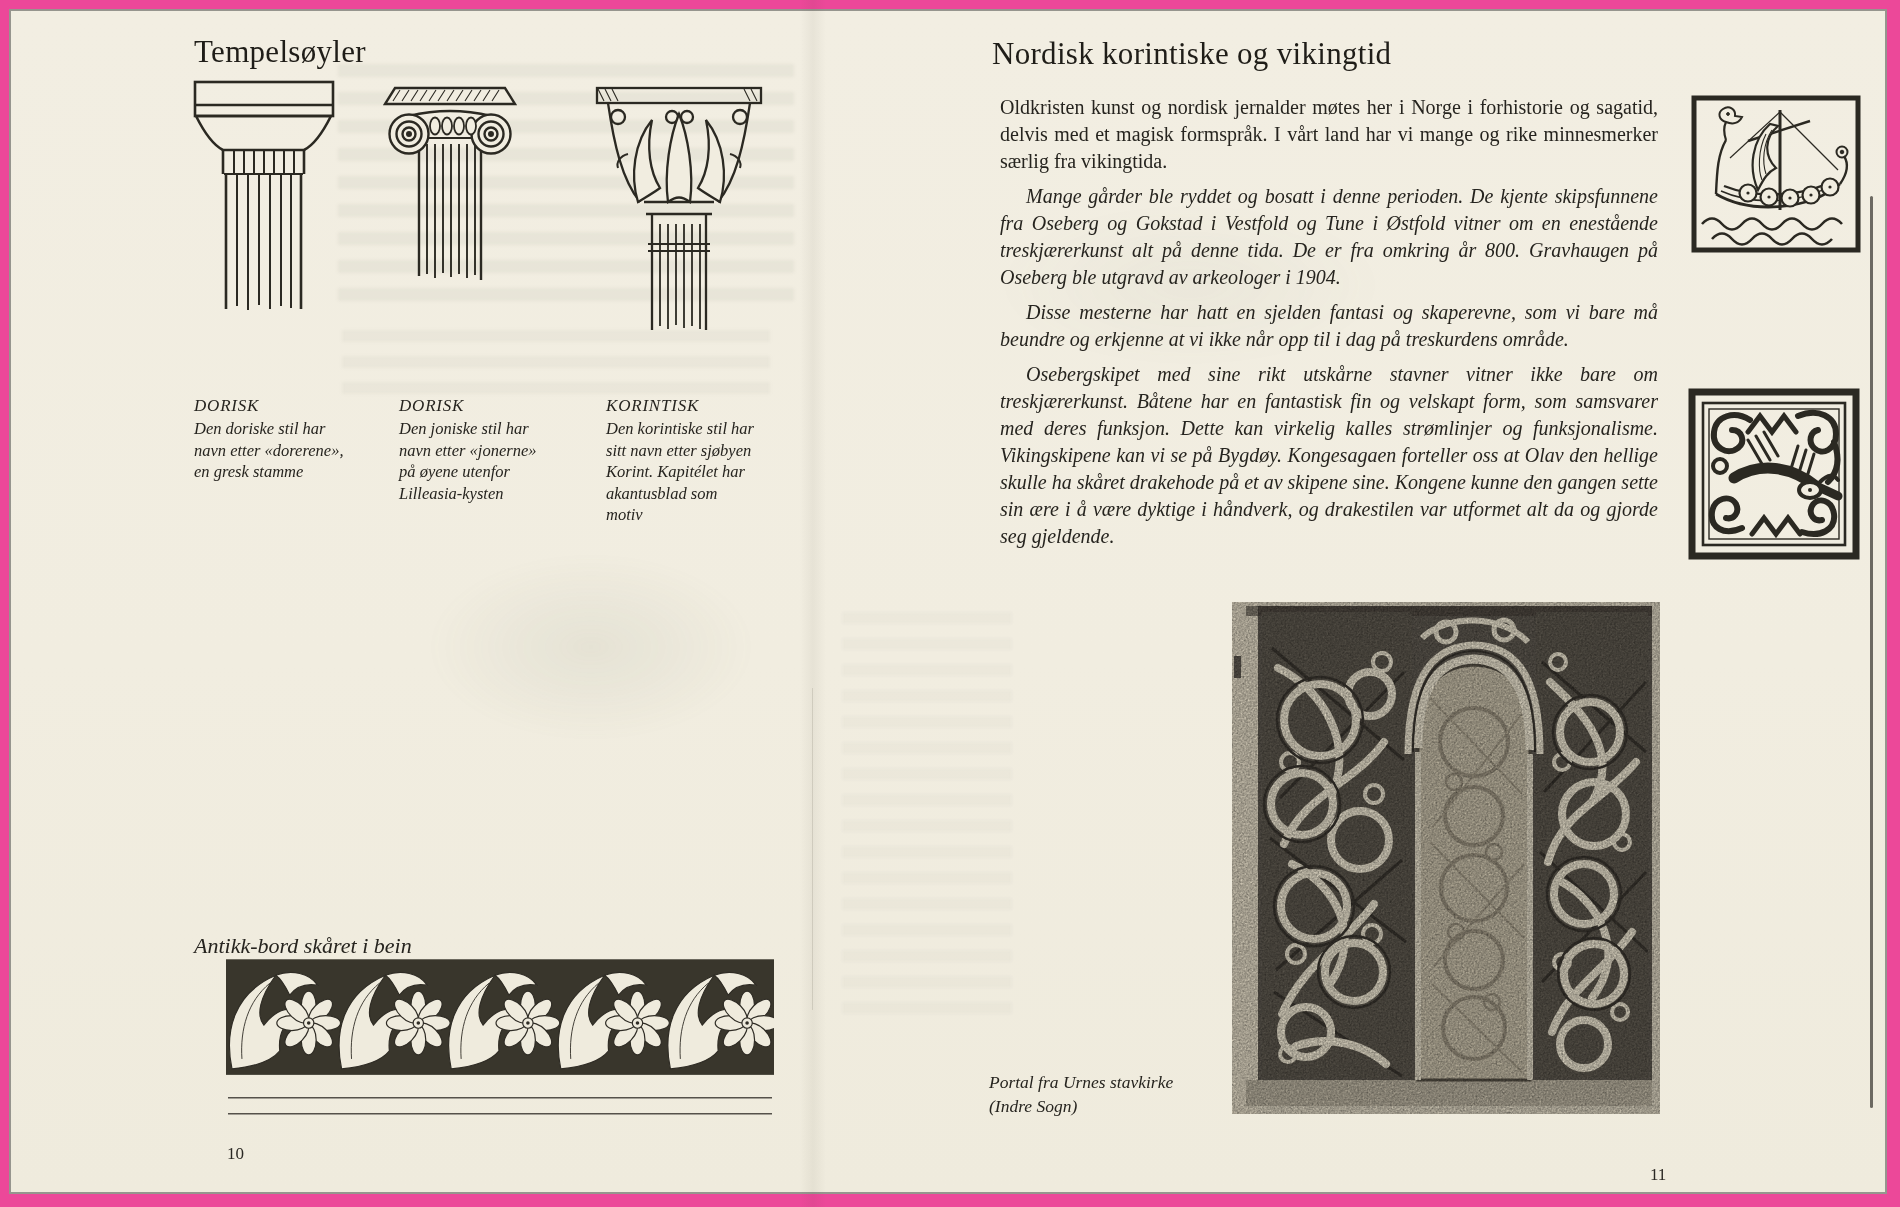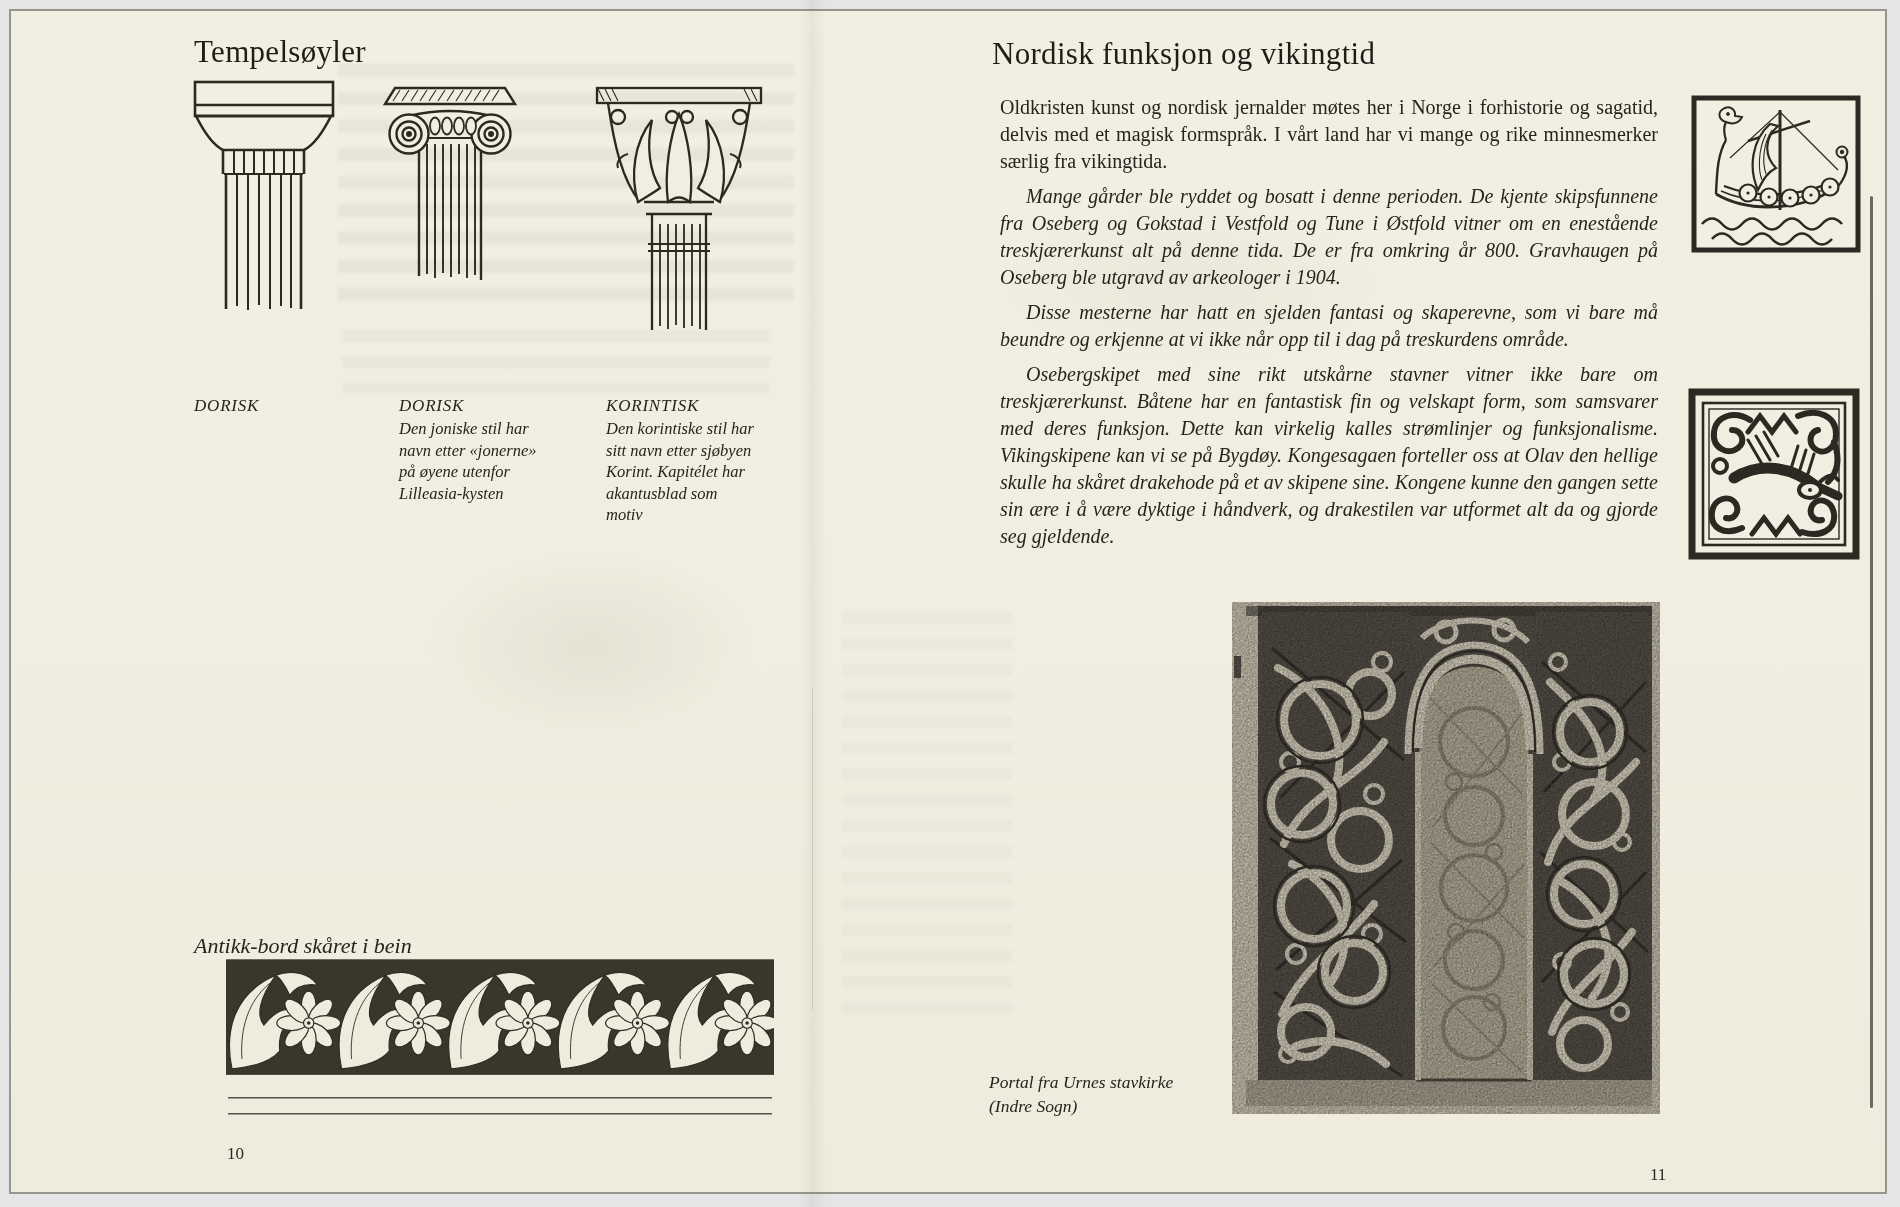--- a/index.html
+++ b/index.html
@@ -1,18 +1,18 @@
 <!DOCTYPE html>
 <html><head>
 <meta charset="utf-8">
 <style>
   html,body { margin:0; padding:0; background:#ffffff; }
   .stage {
     position:relative; width:1900px; height:1207px; overflow:hidden;
-    background:#e5e5e5;
+    background:#ec4899;
     font-family:"Liberation Serif","DejaVu Serif",serif;
     color:#26241f;
   }
   .scanframe {
     position:absolute; left:9px; top:9px; width:1878px; height:1185px;
     border:2px solid #96958e;
     background:linear-gradient(180deg,#f2eee2 0%,#f1ede0 55%,#efebdd 100%);
     box-sizing:border-box;
   }
   .abs { position:absolute; }
@@ -114,20 +114,23 @@
       <path d="M58 130 V246 M112 130 V246"></path>
       <path d="M54 160 H116 M54 167 H116" stroke-width="1.8"></path>
       <g stroke-width="1.8">
         <path d="M66 140 V242 M74 140 V245 M82 140 V241 M90 140 V244 M98 140 V242 M106 140 V245"></path>
       </g>
     </g>
   </svg>
 
   <div class="colcap" style="left:194px;font-style:italic;">
     <div class="capname">DORISK</div>
+    <div class="captext">Den doriske stil har
+navn etter «dorerene»,
+en gresk stamme</div>
   </div>
   <div class="colcap" style="left:399px;">
     <div class="capname">DORISK</div>
     <div class="captext">Den joniske stil har
 navn etter «jonerne»
 på øyene utenfor
 Lilleasia-kysten</div>
   </div>
   <div class="colcap" style="left:606px;">
     <div class="capname">KORINTISK</div>
@@ -167,21 +170,21 @@
     <use href="#bunit" x="110" y="4"></use>
     <use href="#bunit" x="220" y="4"></use>
     <use href="#bunit" x="330" y="4"></use>
     <use href="#bunit" x="440" y="4"></use>
     <path d="M2 139 H548" stroke="#55514a" stroke-width="1.6"></path>
     <path d="M2 155 H548" stroke="#55514a" stroke-width="1.6"></path>
   </svg>
 
   <div class="pagenum" style="left:227px;top:1144px;">10</div>
 
-  <h1 class="page-title" style="left:992px;top:36px;">Nordisk funksjon og vikingtid</h1>
+  <h1 class="page-title" style="left:992px;top:36px;">Nordisk korintiske og vikingtid</h1>
 
   <div class="bodytext">
     <p>Oldkristen kunst og nordisk jernalder møtes her i Norge i forhistorie og sagatid, delvis med et magisk formspråk. I vårt land har vi mange og rike minnesmerker særlig fra vikingtida.</p>
     <p class="ind">Mange gårder ble ryddet og bosatt i denne perioden. De kjente skipsfunnene fra Oseberg og Gokstad i Vestfold og Tune i Østfold vitner om en enestående treskjærerkunst alt på denne tida. De er fra omkring år 800. Gravhaugen på Oseberg ble utgravd av arkeologer i 1904.</p>
     <p class="ind">Disse mesterne har hatt en sjelden fantasi og skaperevne, som vi bare må beundre og erkjenne at vi ikke når opp til i dag på treskurdens område.</p>
     <p class="ind">Osebergskipet med sine rikt utskårne stavner vitner ikke bare om treskjærerkunst. Båtene har en fantastisk fin og velskapt form, som samsvarer med deres funksjon. Dette kan virkelig kalles strømlinjer og funksjonalisme. Vikingskipene kan vi se på Bygdøy. Kongesagaen forteller oss at Olav den hellige skulle ha skåret drakehode på et av skipene sine. Kongene kunne den gangen sette sin ære i å være dyktige i håndverk, og drakestilen var utformet alt da og gjorde seg gjeldende.</p>
   </div>
 
   <svg class="abs" style="left:1690px;top:94px;" width="172" height="166" viewBox="0 0 172 166">
     <rect x="4" y="4" width="164" height="152" fill="none" stroke="#2b2922" stroke-width="5"></rect>

